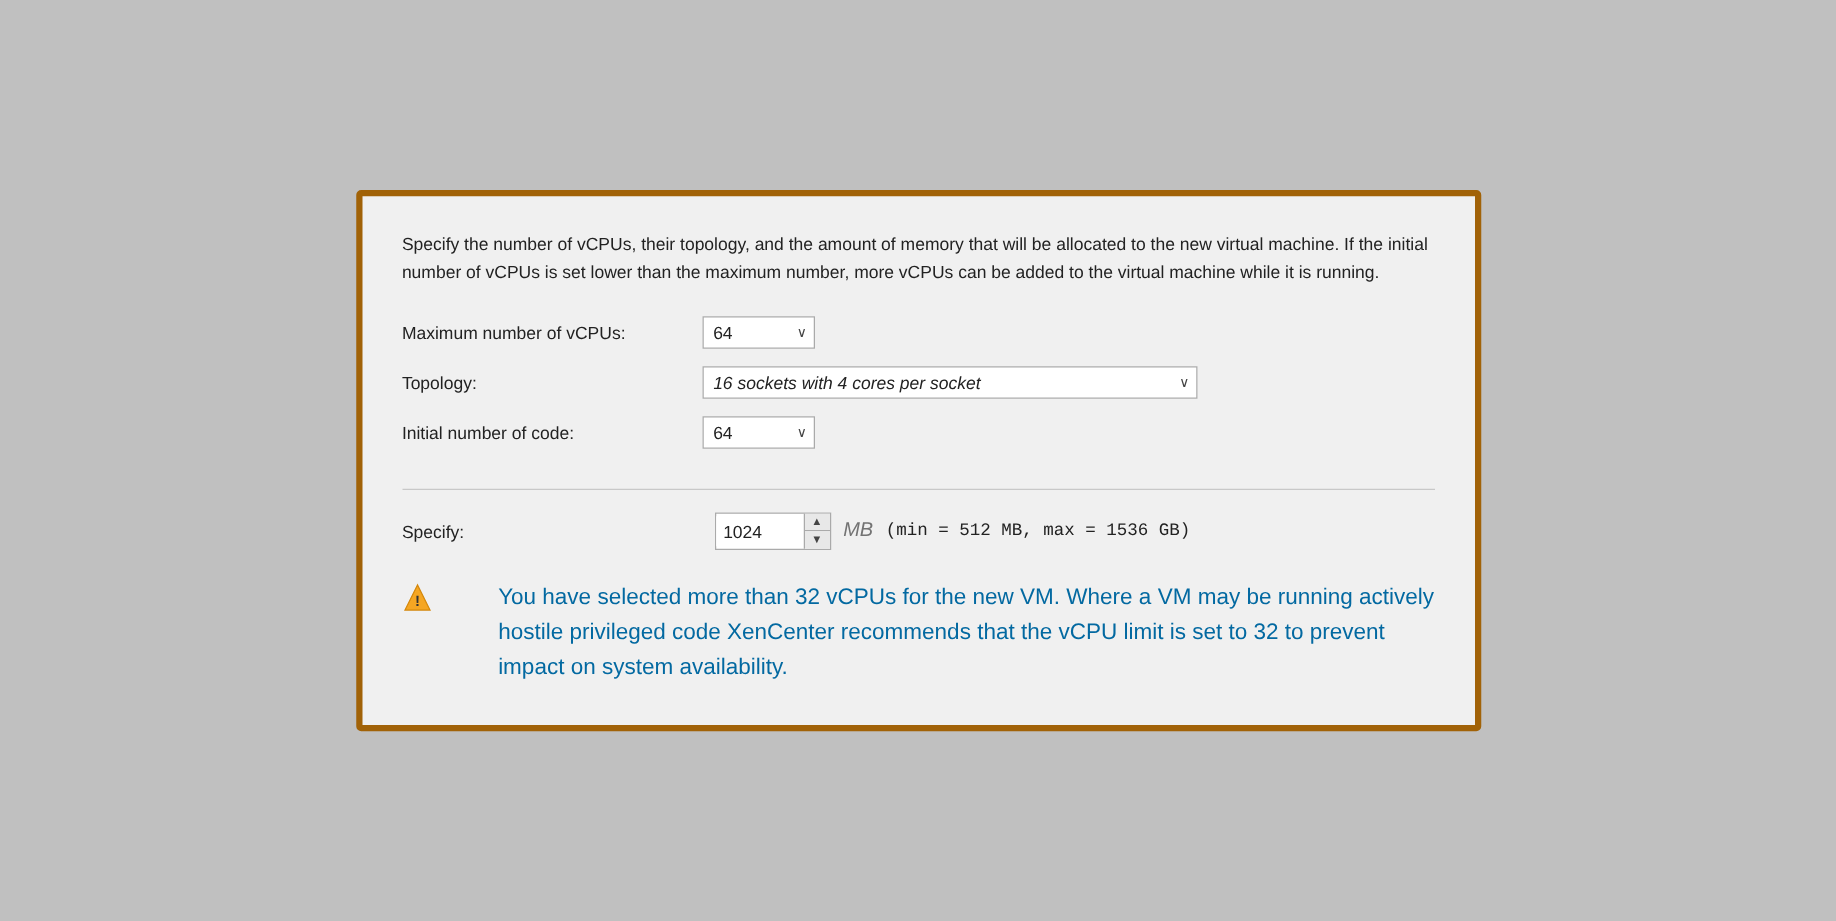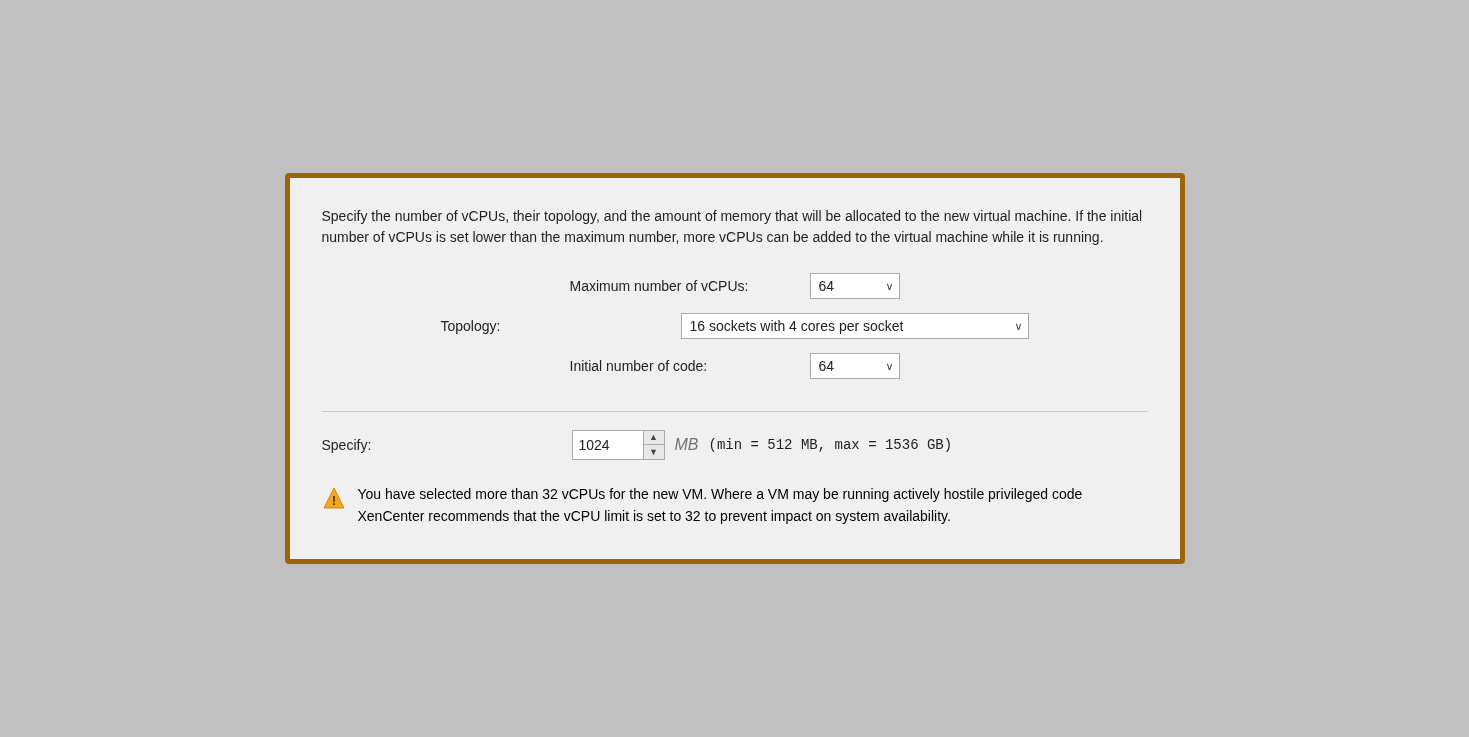--- a/index.html
+++ b/index.html
@@ -36,21 +36,20 @@
     .form-rows {
       display: flex;
       flex-direction: column;
       gap: 0;
     }
 
     .form-row {
       display: flex;
       align-items: center;
       margin-bottom: 14px;
-      justify-content: center;
     }
 
     .form-label {
       color: #222;
       min-width: 240px;
       font-size: 14px;
     }
 
     .form-control-area {
       display: flex;
@@ -85,21 +84,22 @@
       pointer-events: none;
       font-size: 11px;
       color: #444;
     }
 
     .select-small {
       width: 90px;
     }
 
     .select-large {
-      width: 348px;
+      width: 396px;
+      font-style: italic;
     }
 
     .memory-row {
       display: flex;
       align-items: center;
       gap: 10px;
       margin-bottom: 24px;
       margin-top: 8px;
     }
 
@@ -166,23 +166,24 @@
     }
 
     .warning-icon {
       flex-shrink: 0;
       width: 24px;
       height: 24px;
       margin-top: 2px;
     }
 
     .warning-text {
-      color: #000000;
-      font-size: 14px;
+      color: #0369a1;
+      font-size: 18px;
       line-height: 1.55;
+      margin-left: 41px;
     }
 
     .divider {
       border: none;
       border-top: 1px solid #c8c8c8;
       margin: 18px 0;
     }
   </style>
 </head>
 <body>

